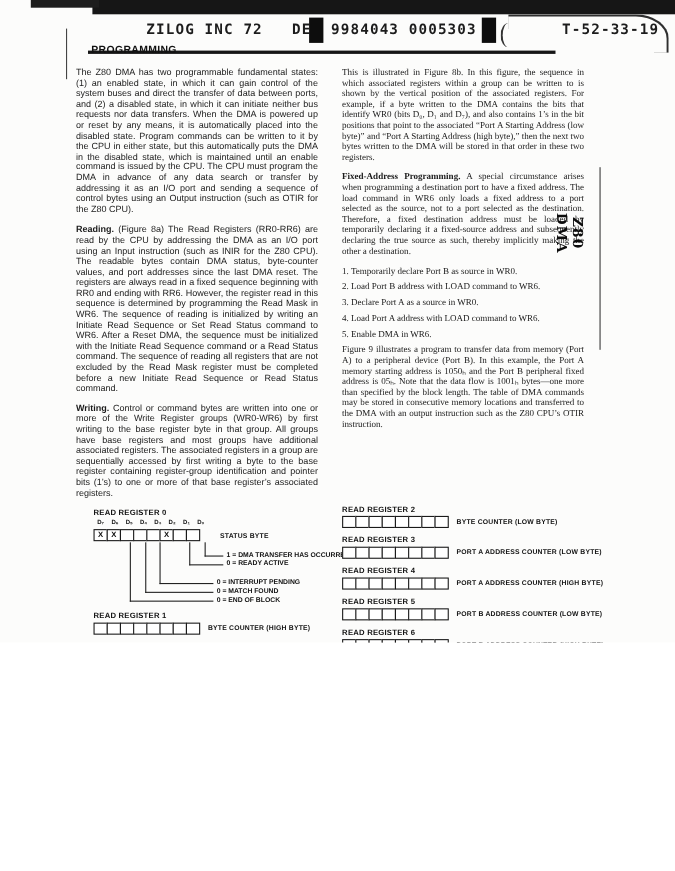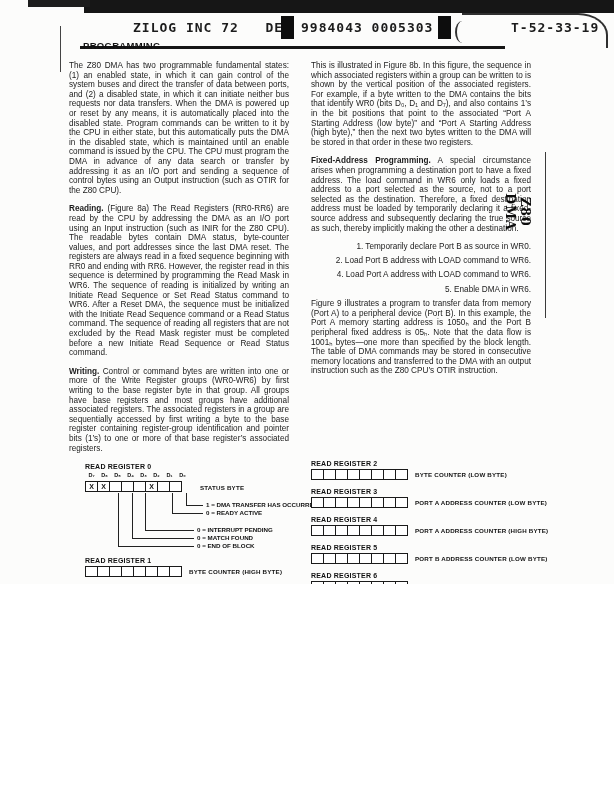--- a/index.html
+++ b/index.html
@@ -26,24 +26,24 @@
   .mark1 { left:281px; } .mark2 { left:438px; }
   .rule-top { position:absolute; left:80px; top:46px; width:425px; height:3px; background:#161616; }
 
   .section-title { position:absolute; left:83px; top:40px; font-size:9.5px; font-weight:bold;
       letter-spacing:0.3px; color:#111; }
 
   
   .col { position:absolute; top:61px; width:220px; font-size:8.2px; line-height:9.6px;
       color:#1b1b1b; text-align:justify; }
   .col-left { left:69px; }
-  .col-right { left:311px; }
+  .col-right { left:311px;font-family:Liberation Serif, serif; }
   .col p { margin-bottom:9px; }
   .col .lead { font-weight:bold; }
-  .num-list div { margin-bottom:4.6px; text-align:right; }
+  .num-list div { margin-bottom:4.6px; text-align:left; }
   .p-after-list { margin-top:5px; }
 
   
   .side-tab { position:absolute; left:496px; top:205px; width:60px; height:14px;
       transform:rotate(90deg); font-family:"DejaVu Serif", serif; font-weight:bold;
       font-size:12.5px; color:#0c0c0c; letter-spacing:1px; text-align:center; }
   .side-line { position:absolute; left:545px; top:152px; width:1px; height:166px; background:#3a3a3a; }
 
   
   .reg-title { font-size:7px; font-weight:bold; color:#111; letter-spacing:0.2px; }
@@ -100,20 +100,21 @@
     <p><span class="lead">Reading.</span><span> (Figure 8a) The Read Registers (RR0-RR6) are read by the CPU by addressing the DMA as an I/O port using an Input instruction (such as INIR for the Z80 CPU). The readable bytes contain DMA status, byte-counter values, and port addresses since the last DMA reset. The registers are always read in a fixed sequence beginning with RR0 and ending with RR6. However, the register read in this sequence is determined by programming the Read Mask in WR6. The sequence of reading is initialized by writing an Initiate Read Sequence or Set Read Status command to WR6. After a Reset DMA, the sequence must be initialized with the Initiate Read Sequence command or a Read Status command. The sequence of reading all registers that are not excluded by the Read Mask register must be completed before a new Initiate Read Sequence or Read Status command.</span></p>
     <p><span class="lead">Writing.</span><span> Control or command bytes are written into one or more of the Write Register groups (WR0-WR6) by first writing to the base register byte in that group. All groups have base registers and most groups have additional associated registers. The associated registers in a group are sequentially accessed by first writing a byte to the base register containing register-group identification and pointer bits (1’s) to one or more of that base register’s associated registers.</span></p>
   </div>
 
   <div class="col col-right">
     <p>This is illustrated in Figure 8b. In this figure, the sequence in which associated registers within a group can be written to is shown by the vertical position of the associated registers. For example, if a byte written to the DMA contains the bits that identify WR0 (bits D₀, D₁ and D₇), and also contains 1’s in the bit positions that point to the associated “Port A Starting Address (low byte)” and “Port A Starting Address (high byte),” then the next two bytes written to the DMA will be stored in that order in these two registers.</p>
     <p><span class="lead">Fixed-Address Programming.</span><span> A special circumstance arises when programming a destination port to have a fixed address. The load command in WR6 only loads a fixed address to a port selected as the source, not to a port selected as the destination. Therefore, a fixed destination address must be loaded by temporarily declaring it a fixed-source address and subsequently declaring the true source as such, thereby implicitly making the other a destination.</span></p>
     <div class="num-list">
       <div>1. Temporarily declare Port B as source in WR0.</div>
       <div>2. Load Port B address with LOAD command to WR6.</div>
+      <div>3. Declare Port A as a source in WR0.</div>
       <div>4. Load Port A address with LOAD command to WR6.</div>
       <div>5. Enable DMA in WR6.</div>
     </div>
     <p class="p-after-list">Figure 9 illustrates a program to transfer data from memory (Port A) to a peripheral device (Port B). In this example, the Port A memory starting address is 1050ₕ and the Port B peripheral fixed address is 05ₕ. Note that the data flow is 1001ₕ bytes—one more than specified by the block length. The table of DMA commands may be stored in consecutive memory locations and transferred to the DMA with an output instruction such as the Z80 CPU’s OTIR instruction.</p>
   </div>
 
   <div class="side-tab">Z80 DMA</div>
   <div class="side-line"></div>
 
   <div class="abs reg-title" style="left:85px; top:463px;">READ REGISTER 0</div>

